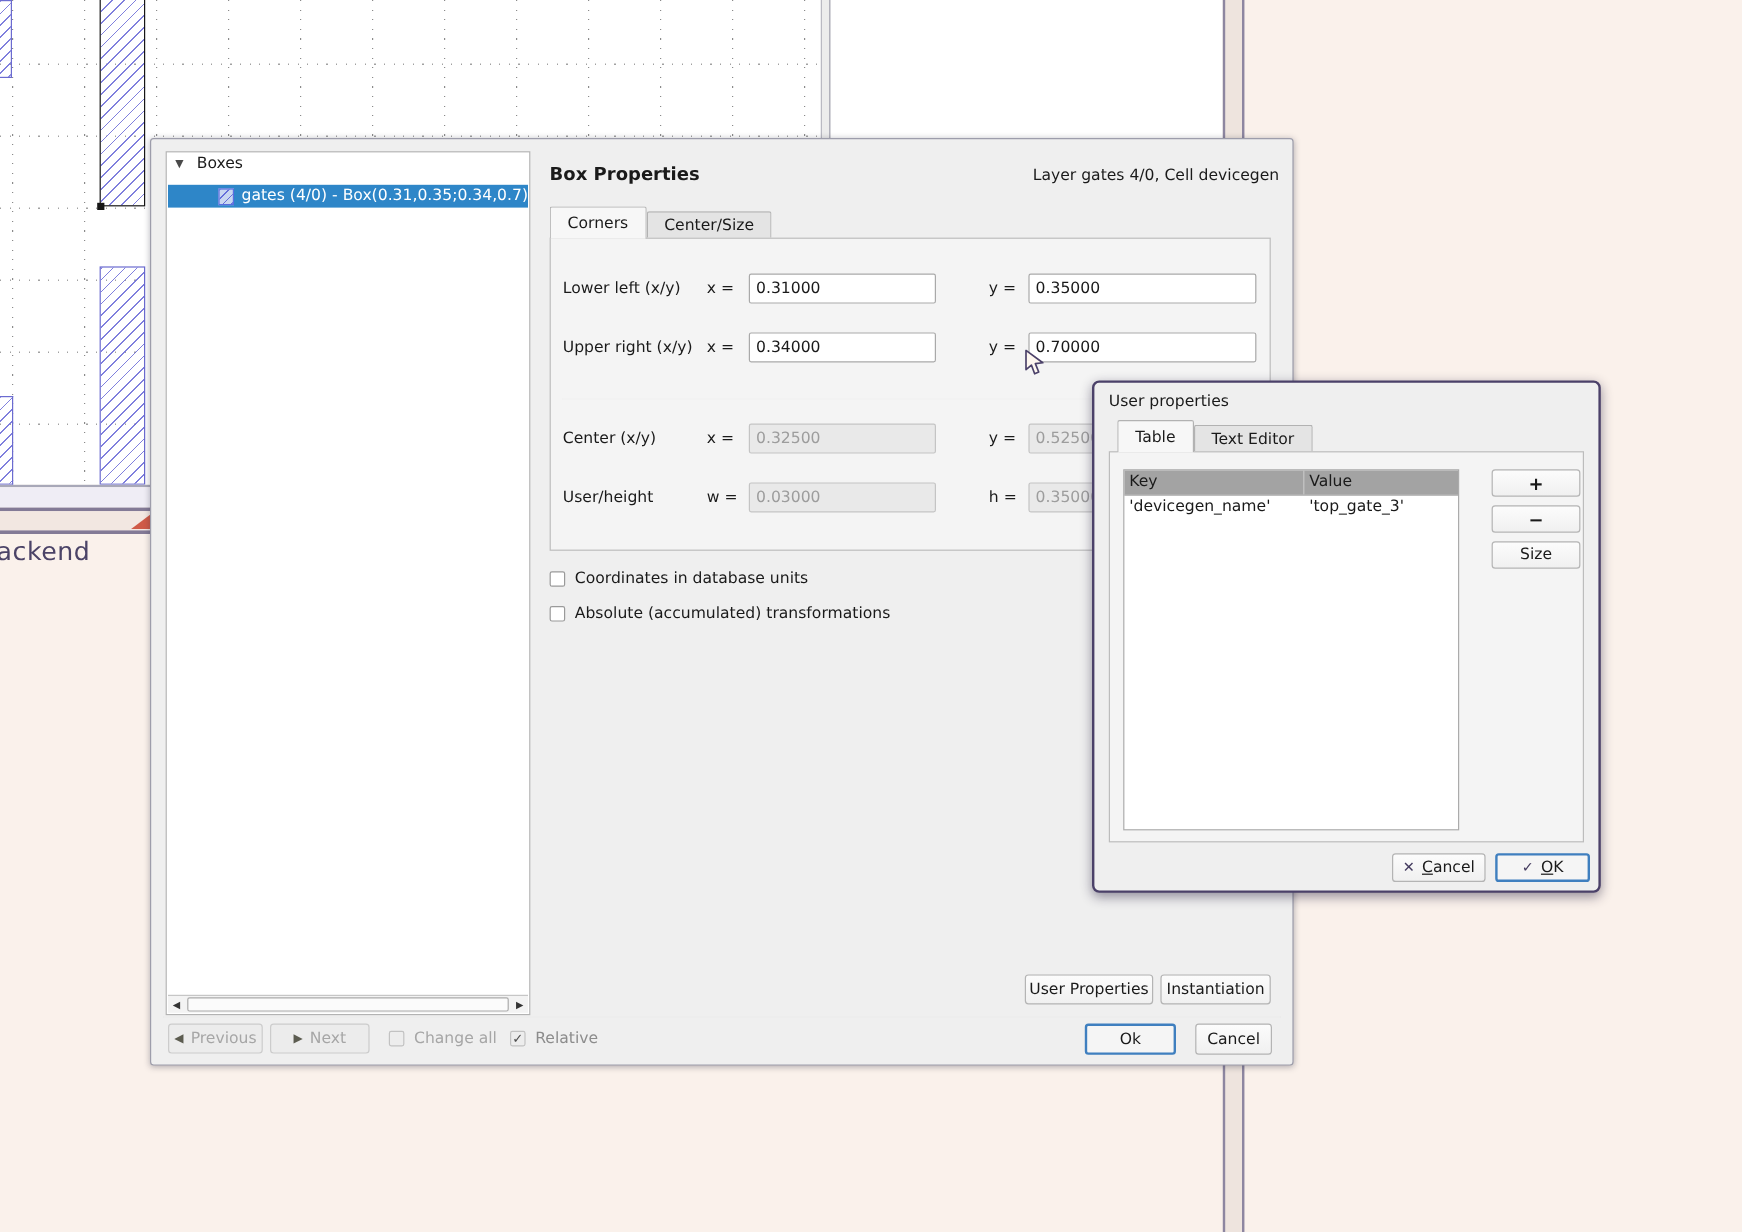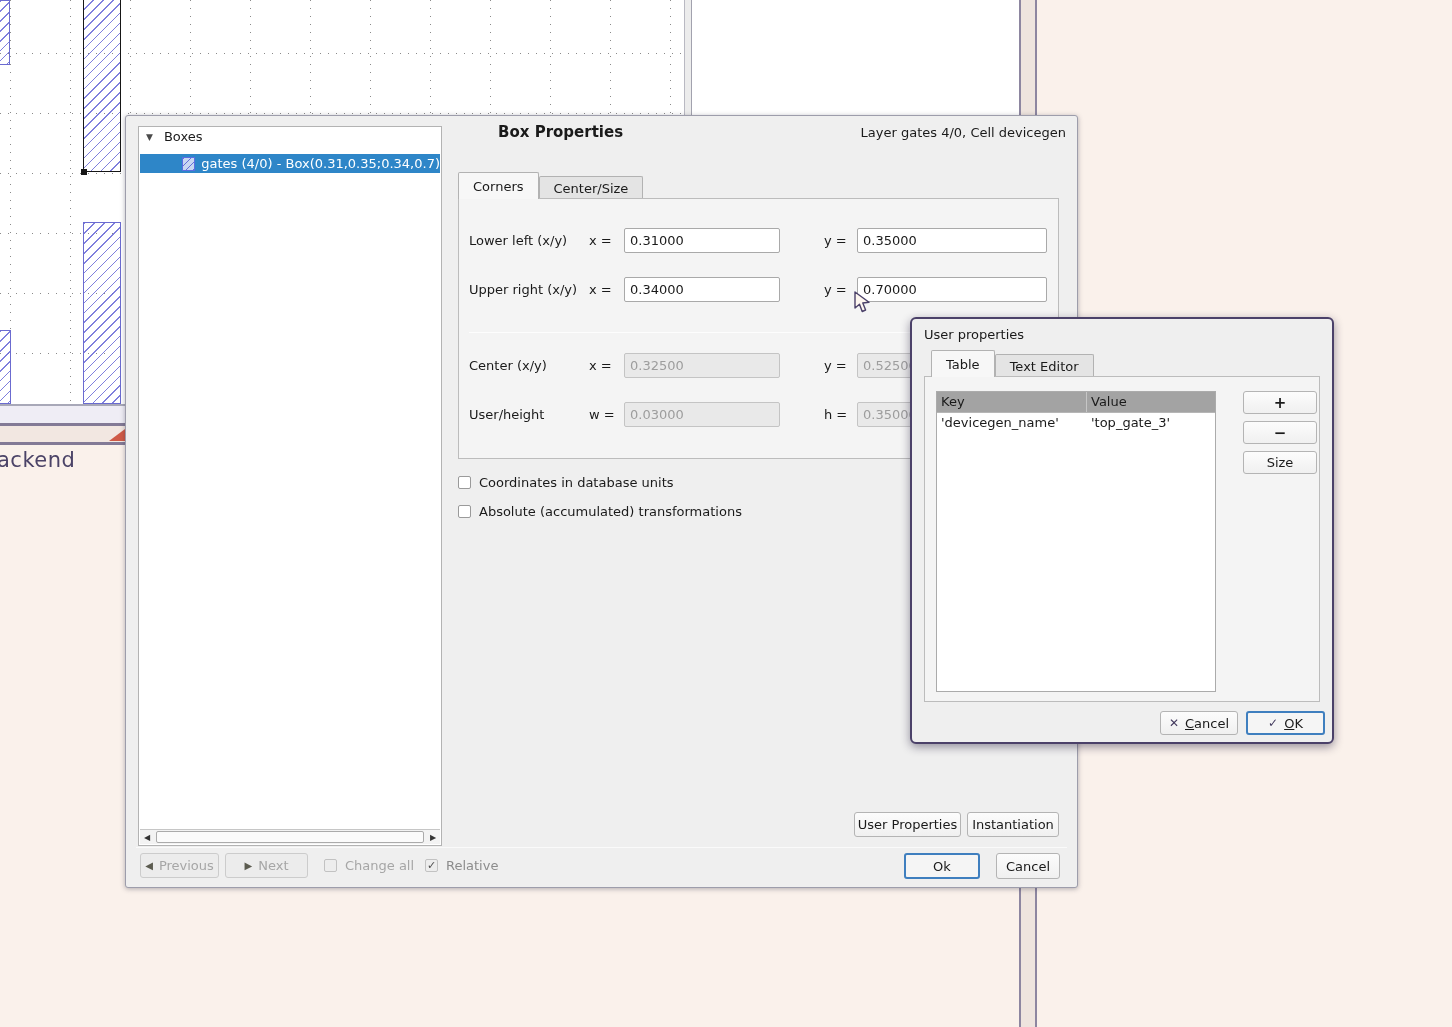--- a/index.html
+++ b/index.html
@@ -41,21 +41,21 @@
   .boxes-panel { position:absolute; left:12px; top:10px; width:304px; height:720px; background:#ffffff; border:1px solid #b3b3b3; }
   .tree-header { display:flex; align-items:center; height:19px; padding-left:7px; gap:11px; }
   .tree-expander { font-size:9px; color:#4a4a4a; }
   .tree-row { position:absolute; left:1px; right:1px; top:27px; height:19px; background:#2e86c8; color:#ffffff; display:flex; align-items:center; }
   .tree-icon { margin-left:42px; width:17px; height:14px; background:#c9d7f1 repeating-linear-gradient(135deg,rgba(90,100,215,.9) 0 1px,transparent 1px 5px); border:1px solid #5b6ee1; }
   .tree-row-label { margin-left:6px; white-space:nowrap; }
   .hscroll { position:absolute; left:1px; right:1px; bottom:1px; height:15px; background:#f3f3f3; border-top:1px solid #c6c6c6; display:flex; }
   .hscroll .arrow { width:14px; height:14px; display:flex; align-items:center; justify-content:center; font-size:8px; color:#333; }
   .hscroll .thumb { flex:1; margin:1px 2px; background:#fbfbfb; border:1px solid #ababab; border-radius:2px; }
 
-  .dlg-title-row { position:absolute; left:332px; right:11px; top:7px; display:flex; justify-content:space-between; align-items:baseline;margin-left:40px; }
+  .dlg-title-row { position:absolute; left:332px; right:11px; top:20px; display:flex; justify-content:space-between; align-items:baseline; }
   .dlg-title { font-size:15px; font-weight:bold; }
   .dlg-context { font-size:13px; }
 
   .tabs { position:absolute; display:flex; align-items:flex-end; }
   .tabs-main { left:332px; top:56px; height:27px; }
   .tab { padding:0 14px; display:flex; align-items:center; justify-content:center; border:1px solid #b2b2b2; background:#e4e4e4; height:23px; border-radius:2px 2px 0 0; border-bottom:none; }
   .tab.active { background:#f7f7f7; height:27px; position:relative; z-index:2; }
 
   .pane { position:absolute; background:#f4f4f4; border:1px solid #bcbcbc; }
   .pane-main { left:332px; top:82px; width:601px; height:261px; }

